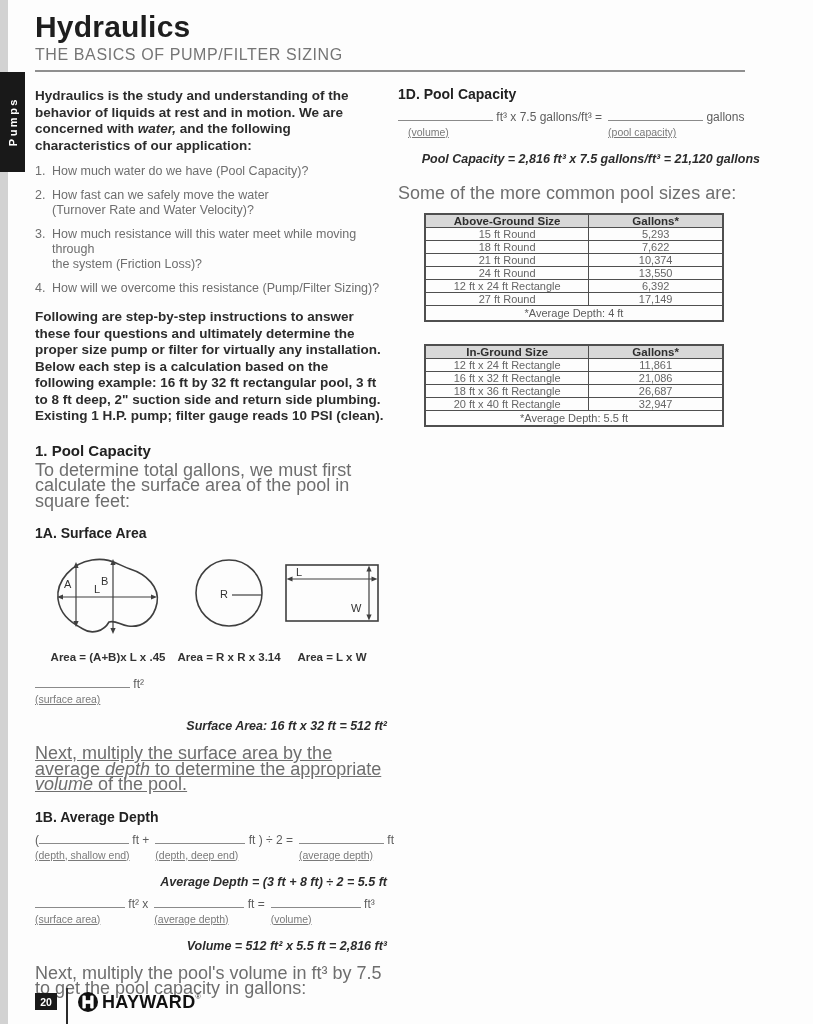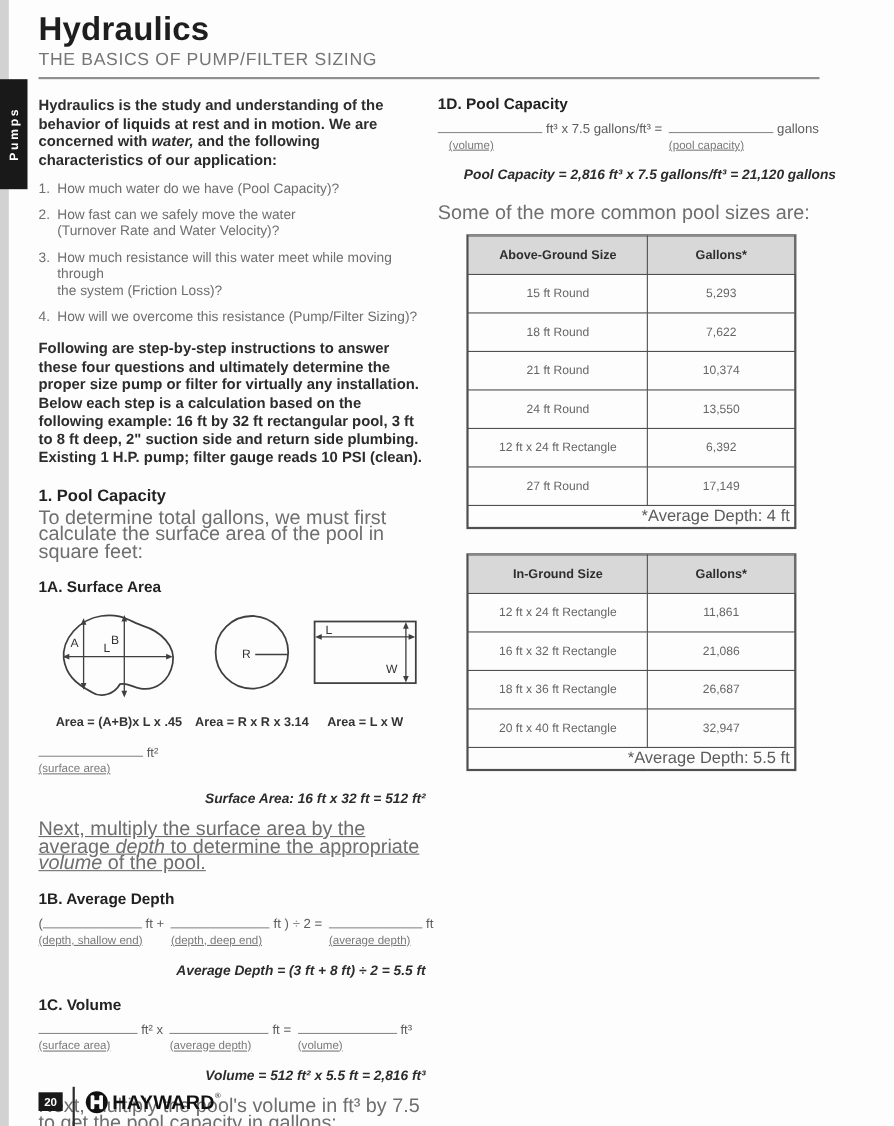--- a/index.html
+++ b/index.html
@@ -50,25 +50,25 @@
   .blank { display:inline-block; border-bottom:1px solid #8a8a8a; height:13px; vertical-align:baseline; }
   .w95 { width:95px; } .w90 { width:90px; } .w85 { width:85px; }
   .formula-row { display:flex; align-items:flex-start; }
   .fcol { margin-right:6px; }
   .funit { font-size:12px; color:#5d5d5d; white-space:nowrap; }
   .flabel { font-size:10.5px; color:#7a7a7a; margin-top:2px; white-space:nowrap;text-decoration:underline; }
   .result { font-size:12.5px; font-weight:700; font-style:italic; color:#2c2c2c; margin-top:14px;text-align:right; }
   .blank-row { margin-top:12px; }
   
   .sizes-table { border-collapse:collapse; width:298px; margin-left:27px; margin-top:12px; }
-  .sizes-table th, .sizes-table td { border:1px solid #4f4f4f; text-align:center; padding:11px 4px; }
+  .sizes-table th, .sizes-table td { border:1px solid #4f4f4f; text-align:center; padding:0 4px; }
   .sizes-table th { background:#d8d8d8; font-size:11.5px; font-weight:700; color:#2e2e2e; }
   .sizes-table td { font-size:11px; color:#666; }
   .sizes-table { box-shadow:0 0 0 1px #4f4f4f; }
-  .sizes-table td.footnote { text-align:right; font-size:15px; color:#5c5c5c; padding:1px 4px; }
+  .sizes-table td.footnote { text-align:center; font-size:11px; color:#5c5c5c; padding:1px 4px; }
   .col-size { width:55%; } .col-gal { width:45%; }
   .sizes-intro { margin-top:20px; }
   
   .footer { position:absolute; left:35px; top:988px; width:400px; height:36px; }
   .page-num {
     position:absolute; left:0; top:5px; width:22px; height:17px; background:#191919;
     color:#fff; font-size:10.5px; font-weight:700; display:flex; align-items:center; justify-content:center;
   }
   .footer-divider { position:absolute; left:31px; top:0; width:2px; height:36px; background:#2a2a2a; }
   .brand { position:absolute; left:42px; top:3px; display:flex; align-items:center; }
@@ -189,21 +189,20 @@
       <div class="flabel">(depth, deep end)</div>
     </div>
     <div class="fcol">
       <div class="funit"><span class="blank w85"></span> <span>ft</span></div>
       <div class="flabel" style="text-align:left;">(average depth)</div>
     </div>
   </div>
 
   <div class="result">Average Depth = (3 ft + 8 ft) ÷ 2 = 5.5 ft</div>
 
-  <div class="h3">1C. Volume</div>
 
   <div class="formula-row" style="margin-top:6px;">
     <div class="fcol">
       <div class="funit"><span class="blank w90"></span> <span>ft² x</span></div>
       <div class="flabel">(surface area)</div>
     </div>
     <div class="fcol">
       <div class="funit"><span class="blank w90"></span> <span>ft =</span></div>
       <div class="flabel">(average depth)</div>
     </div>

